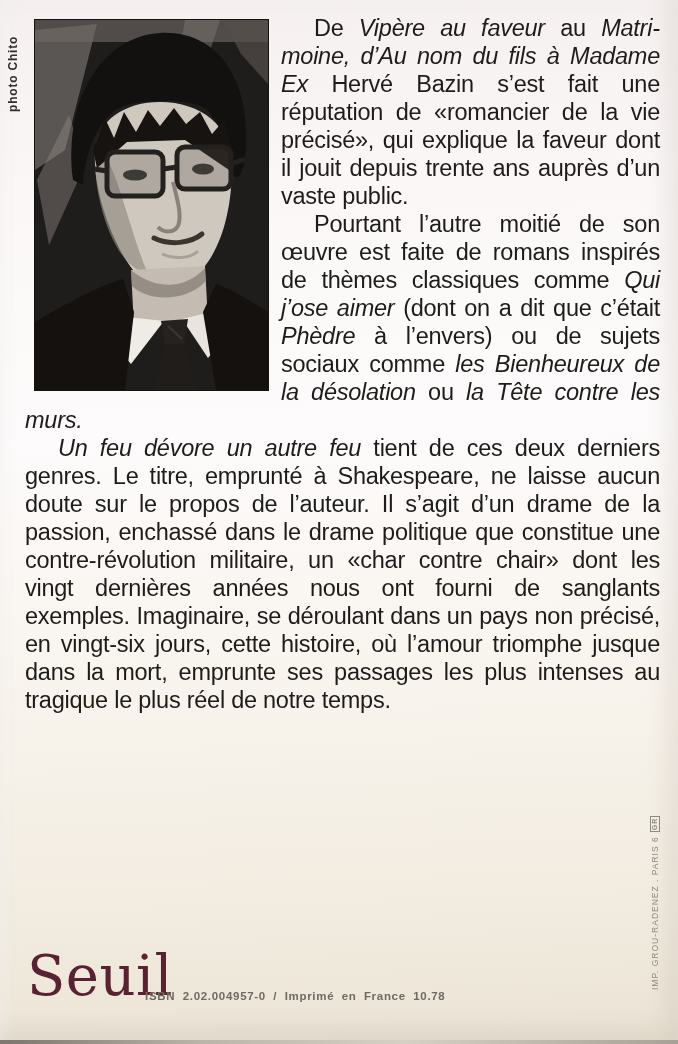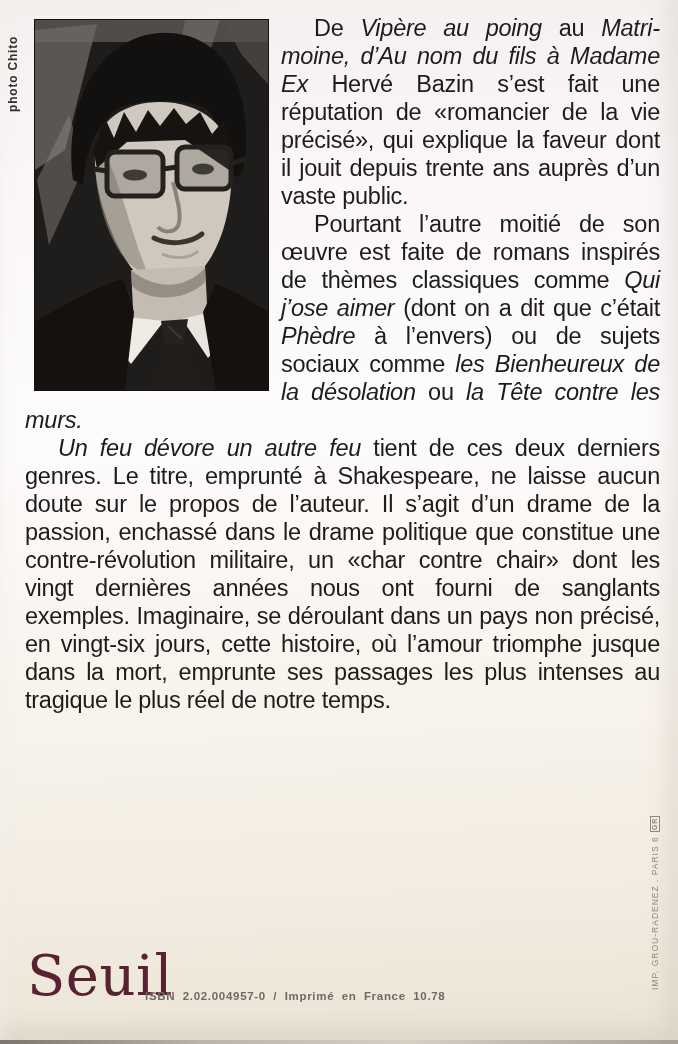--- a/index.html
+++ b/index.html
@@ -83,21 +83,21 @@
         <polygon points="83,296 129,301 96,344 74,318" fill="#efece6"></polygon>
         <polygon points="188,289 147,299 173,338 196,311" fill="#e9e5de"></polygon>
         <polygon points="126,301 153,299 149,324 130,324" fill="#262220"></polygon>
         <polygon points="130,324 149,324 162,370 119,370" fill="#211d1b"></polygon>
         <line x1="133" y1="306" x2="147" y2="319" stroke="#4a443f" stroke-width="2" opacity="0.6"></line>
         <path d="M0,370 L0,302 C40,278 70,264 88,259 L99,292 90,370 Z" fill="#14110f"></path>
         <path d="M233,370 L233,292 C206,275 193,268 181,264 L168,292 181,370 Z" fill="#14110f"></path>
       </svg>
     </div>
     <div class="bodytext" id="bodytext">
-        <p><span>De </span><span class="it">Vipère au poing</span><span> au </span><span class="it">Matri­moine,</span><span class="it"> d’Au nom du fils à Madame Ex</span><span> Hervé Bazin s’est fait une réputation de «roman­cier de la vie précisé», qui expli­que la faveur dont il jouit depuis trente ans auprès d’un vaste public.</span></p>
+        <p><span>De </span><span class="it">Vipère au faveur</span><span> au </span><span class="it">Matri­moine,</span><span class="it"> d’Au nom du fils à Madame Ex</span><span> Hervé Bazin s’est fait une réputation de «roman­cier de la vie précisé», qui expli­que la faveur dont il jouit depuis trente ans auprès d’un vaste public.</span></p>
         <p><span>Pourtant l’autre moitié de son œuvre est faite de romans ins­pirés de thèmes classiques comme </span><span class="it">Qui j’ose aimer</span><span> (dont on a dit que c’était </span><span class="it">Phèdre</span><span> à l’envers) ou de sujets sociaux comme </span><span class="it">les Bienheureux de la désolation</span><span> ou </span><span class="it">la Tête contre les murs.</span></p>
         <p><span class="it">Un feu dévore un autre feu</span><span> tient de ces deux der­niers genres. Le titre, emprunté à Shakespeare, ne laisse aucun doute sur le propos de l’auteur. Il s’agit d’un drame de la passion, enchassé dans le drame politique que constitue une contre-révolution mili­taire, un «char contre chair» dont les vingt dernières années nous ont fourni de sanglants exemples. Imaginaire, se déroulant dans un pays non précisé, en vingt-six jours, cette histoire, où l’amour triomphe jusque dans la mort, emprunte ses passages les plus intenses au tragique le plus réel de notre temps.</span></p>
       </div>
   </div>
 
   <div class="seuil">Seuil</div>
   <div class="isbn">ISBN 2.02.004957-0 / Imprimé en France 10.78</div>
 
   <div class="printer-wrap">
     <span>IMP. GROU-RADENEZ . PARIS 6</span><span class="plogo">GR</span>

